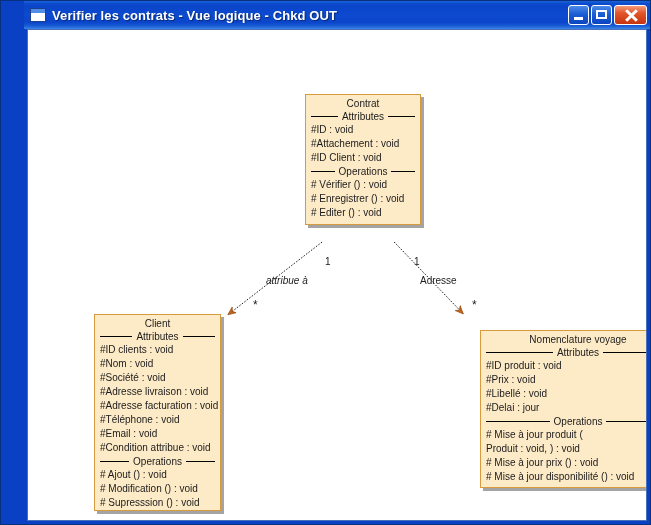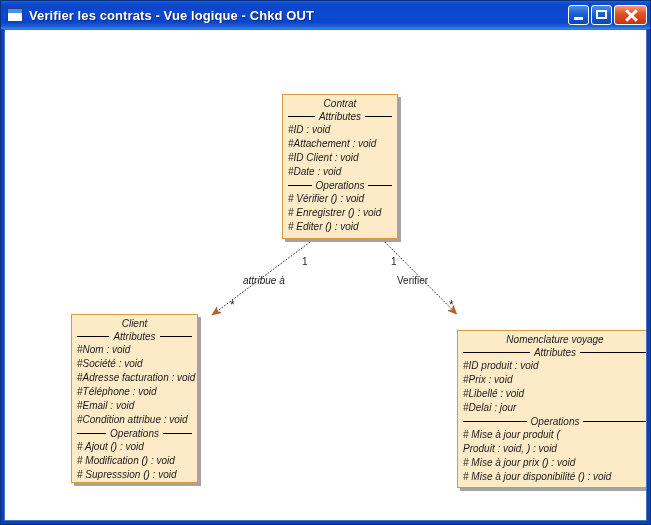--- a/index.html
+++ b/index.html
@@ -18,20 +18,21 @@
   .window {
     position: absolute;
     left: 0; top: 0;
     width: 651px;
     height: 525px;
     box-sizing: border-box;
     background: #0a41c4;
     border: 1px solid #08307f;
     display: flex;
     flex-direction: column;
+    padding-left: 23px;
   }
 
   .titlebar {
     height: 28px;
     flex: 0 0 28px;
     background: linear-gradient(to bottom,
         #1b63d8 0%, #0d4ccd 9%, #0a45c9 20%,
         #0c4ad0 50%, #0b45ca 76%, #1a5fd6 90%, #3f86e6 100%);
     display: flex;
     align-items: center;
@@ -142,21 +143,20 @@
   
   .uml-class {
     position: absolute;
     background: #fdebc8;
     border: 1px solid #d79a3c;
     box-shadow: 3px 3px 0 rgba(90,90,90,0.55);
     box-sizing: border-box;
     font-size: 10px;
     color: #1b1b1b;
     padding: 0;
-    font-style: italic;
   }
   .uml-name {
     text-align: center;
     padding: 3px 4px 1px 4px;
     font-size: 10px;
     white-space: nowrap;
   }
   .compartment-title {
     display: flex;
     align-items: center;
@@ -241,41 +241,42 @@
       <div class="uml-class" id="cls-contrat" style="left:277px; top:64px; width:116px;">
         <div class="uml-name">Contrat</div>
         <div class="compartment-title">
           <span class="rule"></span>
           <span class="lbl">Attributes</span>
           <span class="rule"></span>
         </div>
         <div class="member">#ID : void</div>
         <div class="member">#Attachement : void</div>
         <div class="member">#ID Client : void</div>
-        <div class="member">#Date : void</div>
         <div class="compartment-title">
           <span class="rule"></span>
           <span class="lbl">Operations</span>
           <span class="rule"></span>
         </div>
         <div class="member"># Vérifier () : void</div>
         <div class="member"># Enregistrer () : void</div>
         <div class="member"># Editer () : void</div>
         <div style="height:4px"></div>
       </div>
 
       <div class="uml-class" id="cls-client" style="left:66px; top:284px; width:127px;">
         <div class="uml-name">Client</div>
         <div class="compartment-title">
           <span class="rule"></span>
           <span class="lbl">Attributes</span>
           <span class="rule"></span>
         </div>
+        <div class="member">#ID clients : void</div>
         <div class="member">#Nom : void</div>
         <div class="member">#Société : void</div>
+        <div class="member">#Adresse livraison : void</div>
         <div class="member">#Adresse facturation : void</div>
         <div class="member">#Téléphone : void</div>
         <div class="member">#Email : void</div>
         <div class="member wrapped">#Condition attribue : void</div>
         <div class="compartment-title">
           <span class="rule"></span>
           <span class="lbl">Operations</span>
           <span class="rule"></span>
         </div>
         <div class="member"># Ajout () : void</div>
@@ -303,18 +304,18 @@
         <div class="member"># Mise à jour prix () : void</div>
         <div class="member"># Mise à jour disponibilité () : void</div>
         <div style="height:3px"></div>
       </div>
 
       <div class="mult-label" style="left:297px; top:226px;">1</div>
       <div class="edge-label" style="left:238px; top:245px;font-style:italic;">attribue à</div>
       <div class="star-label" style="left:225px; top:272px;">*</div>
 
       <div class="mult-label" style="left:386px; top:226px;">1</div>
-      <div class="edge-label" style="left:392px; top:245px;">Verifier</div>
+      <div class="edge-label" style="left:392px; top:245px;">Adresse</div>
       <div class="star-label" style="left:444px; top:272px;">*</div>
 
     </div>
   </div>
 </div>
 
 </body></html>

